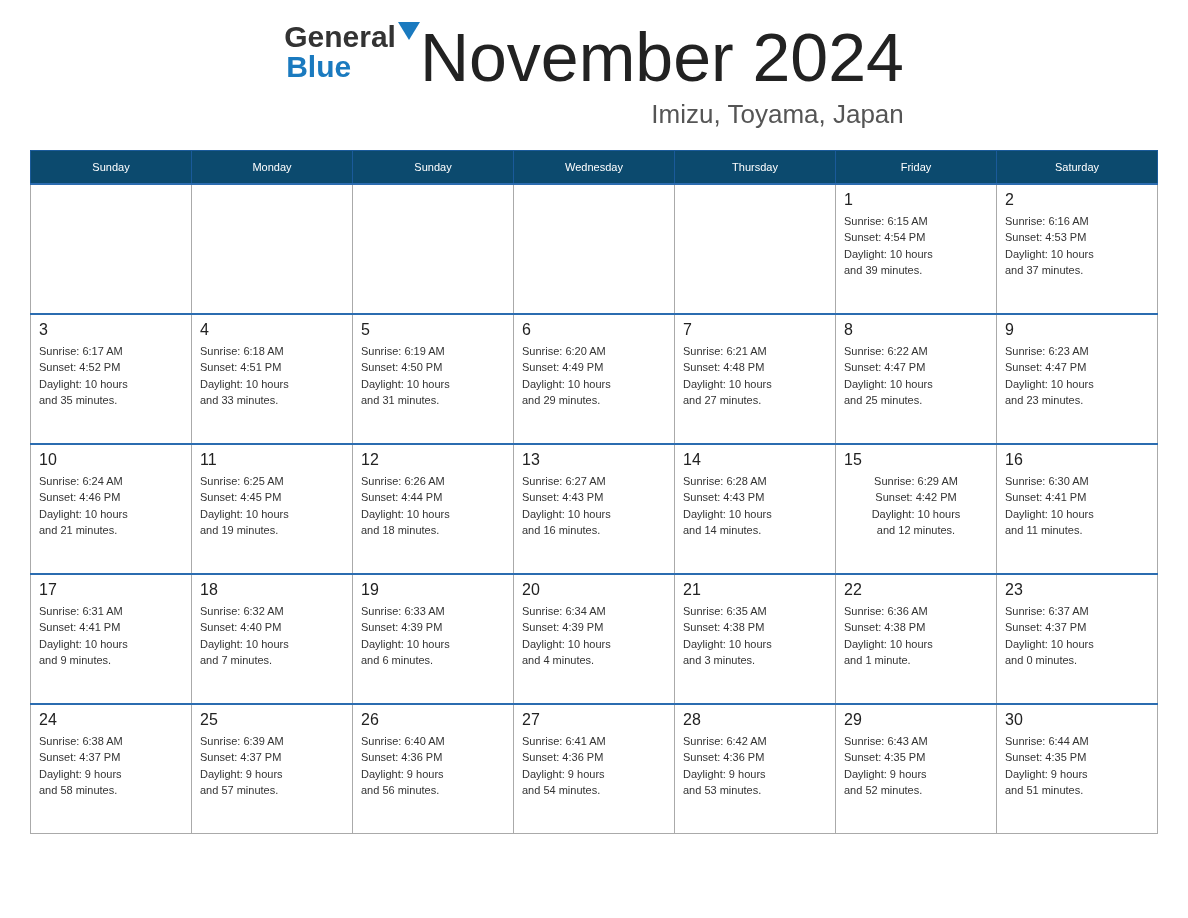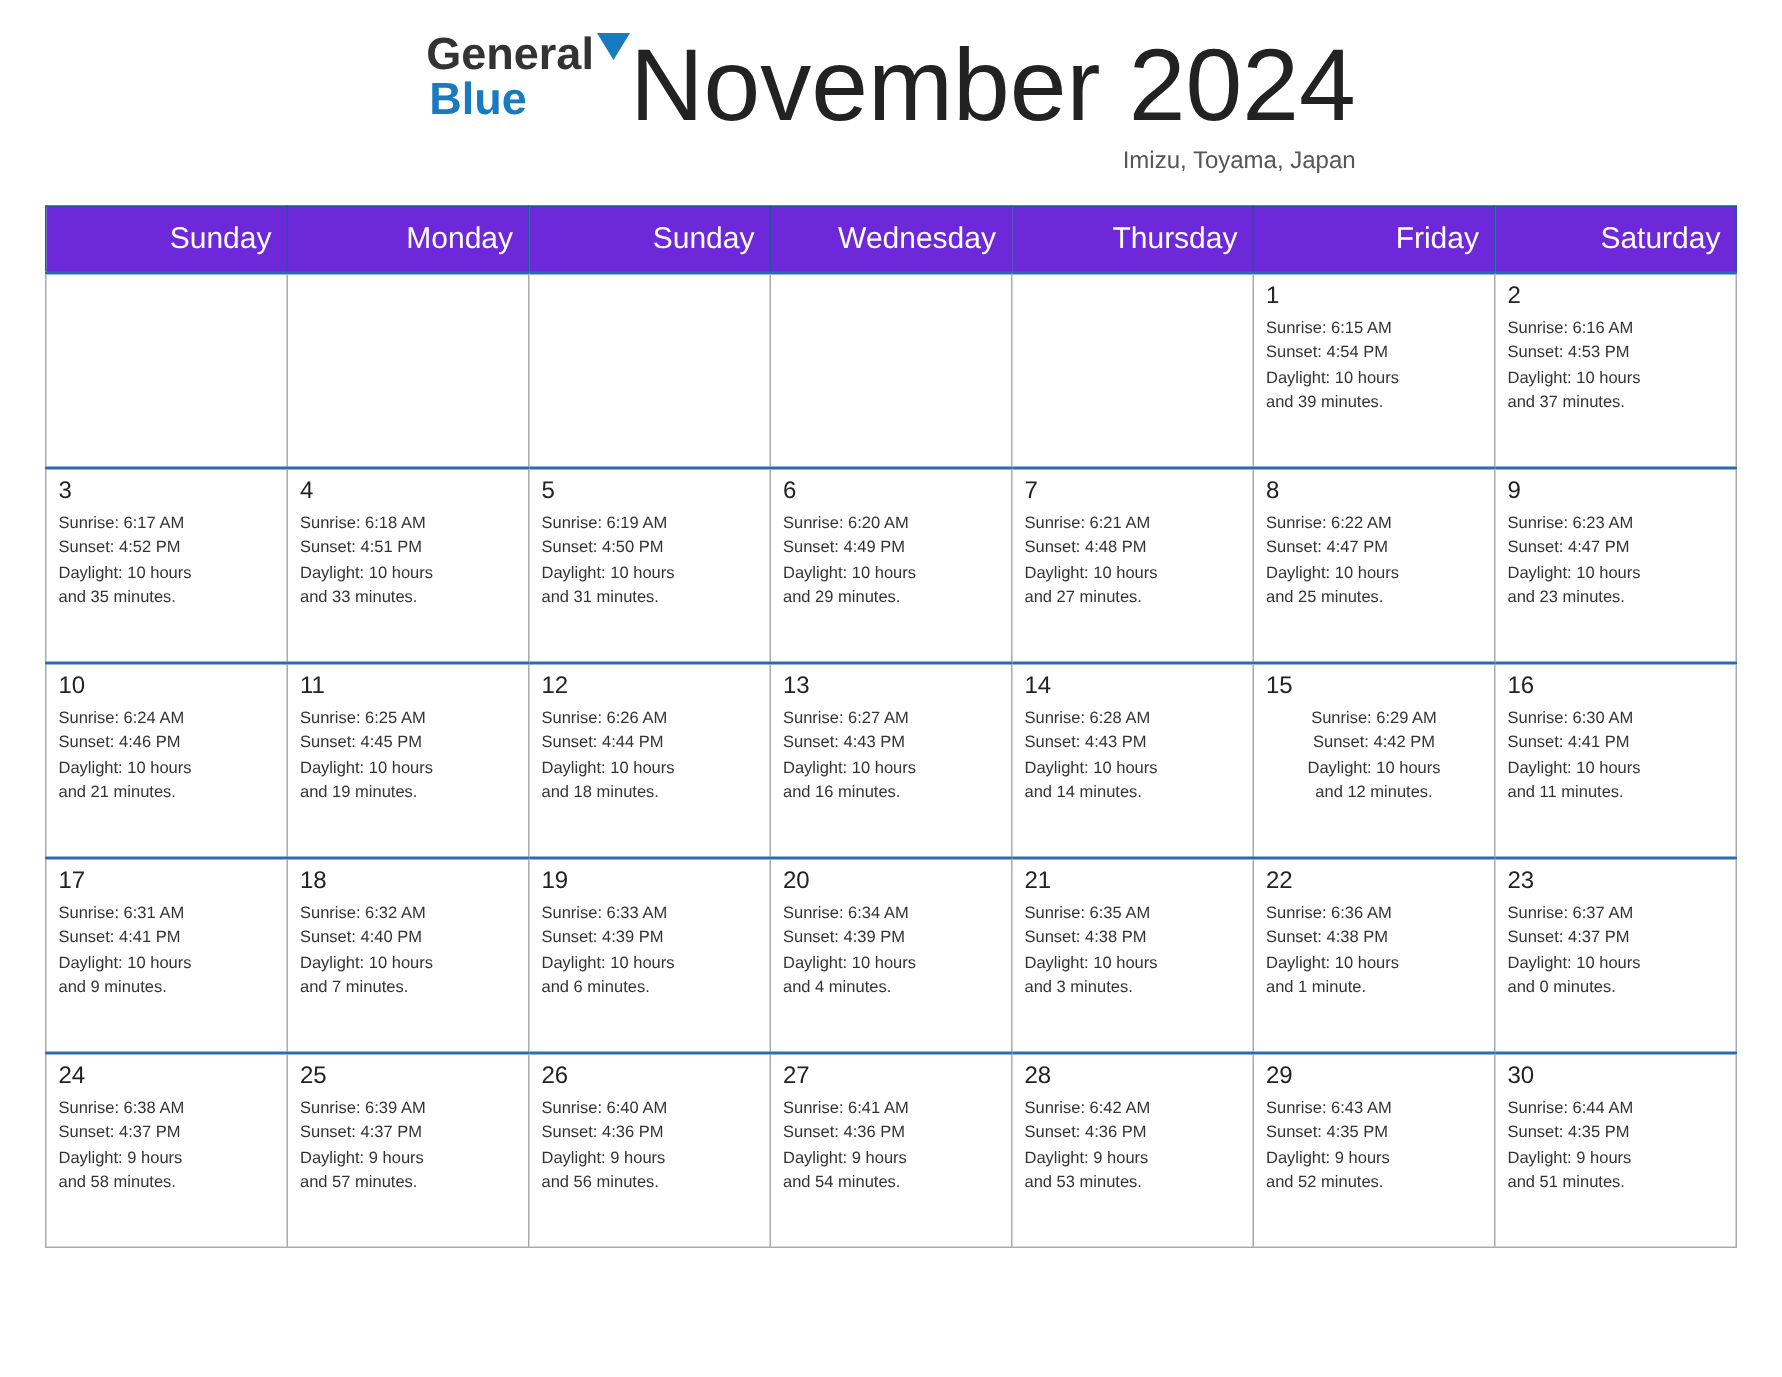--- a/index.html
+++ b/index.html
@@ -25,35 +25,35 @@
     .title-area {
       text-align: right;
     }
     .month-title {
       font-size: 68px;
       font-weight: normal;
       color: #222;
       line-height: 1.1;
     }
     .location-title {
-      font-size: 16px;
+      font-size: 26px;
       color: #555;
       margin-top: 4px;
     }
     .calendar-table {
       width: 100%;
       border-collapse: collapse;
       border: 1px solid #999;
     }
     .calendar-table th {
-      background-color: #6d28d9;
+      background-color: #0c4a6e;
       color: #fff;
-      text-align: right;
+      text-align: center;
       padding: 10px 10px;
-      font-size: 20px;
+      font-size: 11px;
       font-weight: normal;
       border: 1px solid #1a5a9a;
     }
     .calendar-table td {
       vertical-align: top;
       border: 1px solid #aaa;
       padding: 6px 8px;
       width: calc(100% / 7);
       height: 130px;
       font-size: 13px;

